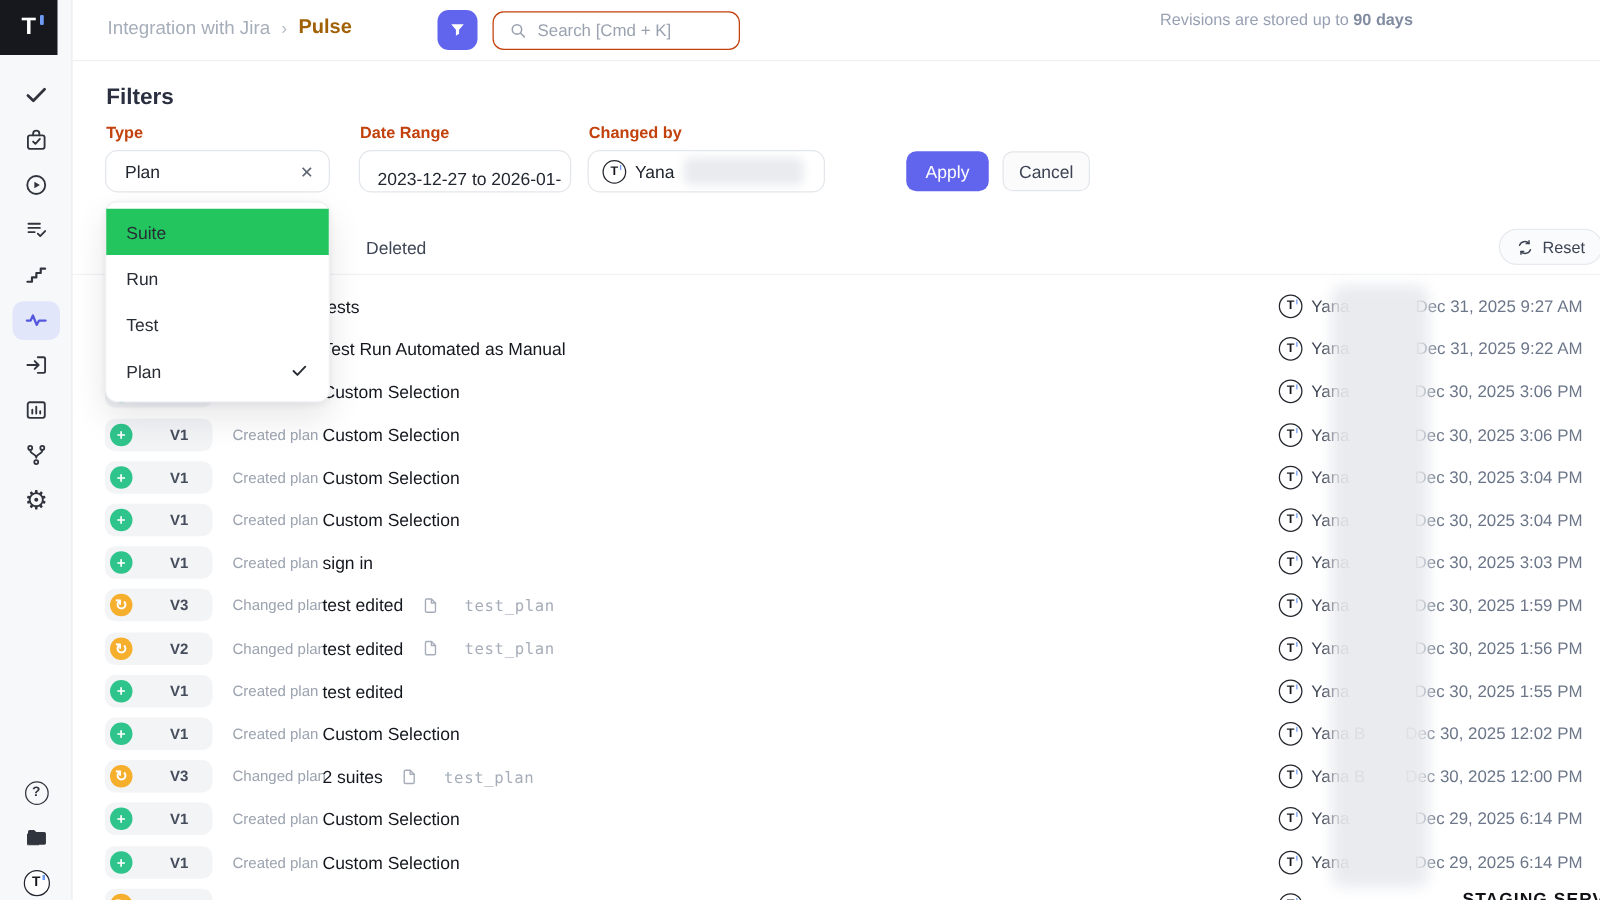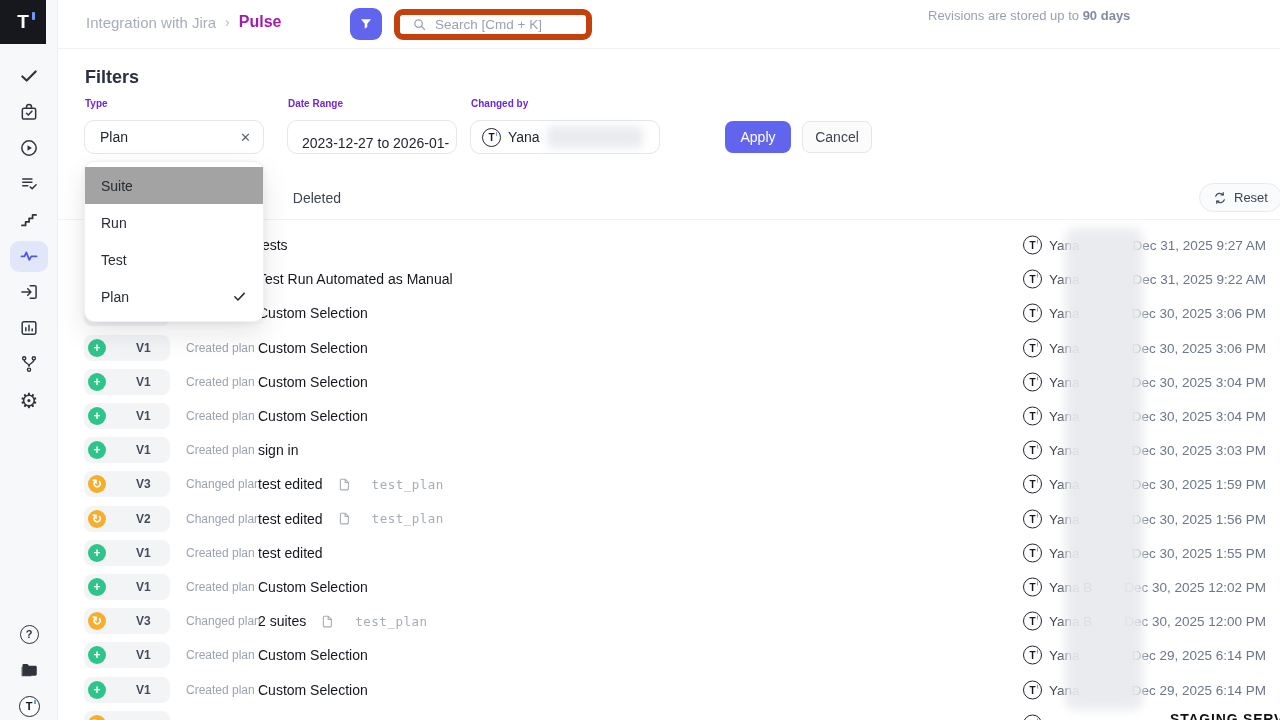--- a/index.html
+++ b/index.html
@@ -29,47 +29,47 @@
   .tavatar { width:19px; height:19px; border-radius:50%; border:1.6px solid #23262d; background:#fff;
     display:flex; align-items:center; justify-content:center; font-size:10px; font-weight:800; color:#16181d; position:relative; flex:0 0 auto; }
   .tavatar i { position:absolute; right:3px; top:3px; width:1.5px; height:4px; background:#6f9bf5; }
   .tavatar.big { width:21px; height:21px; font-size:11px; }
   
   .header { position:absolute; left:58px; top:0; width:1222px; height:49px;
     background:#fff; border-bottom:1px solid #eef0f3; z-index:10; }
   .breadcrumb { position:absolute; left:28px; top:13px; display:flex; align-items:center; gap:9px; }
   .crumb-project { font-size:15px; color:#a6aeba; }
   .crumb-sep { font-size:14px; color:#b6bcc6; }
-  .crumb-page { font-size:16px; font-weight:700; color:#a21caf; }
+  .crumb-page { font-size:16px; font-weight:700; color:#a16207; }
   .filter-btn { position:absolute; left:292px; top:8px; width:32px; height:32px; border:none;
     border-radius:9px; background:var(--accent,#6165ee); display:flex; align-items:center; justify-content:center; cursor:pointer; }
   .search { position:absolute; left:336px; top:9px; width:198px; height:31px;
-    border:6px solid #c2410c; border-radius:9px; display:flex; align-items:center; gap:8px; padding:0 12px; color:#9aa2af; }
+    border:1px solid #c2410c; border-radius:9px; display:flex; align-items:center; gap:8px; padding:0 12px; color:#9aa2af; }
   .search input { border:none; outline:none; width:140px; font-size:13.5px; color:#5a6372; background:transparent;
     font-family:"Liberation Sans",sans-serif; }
   .search input::placeholder { color:#9aa2af; }
   .info { position:absolute; left:870px; top:6px; font-size:13px; line-height:19px; color:#98a1b3; white-space:nowrap; }
   .info b { color:#828ca0; font-weight:700; }
   
   .filters-head { position:absolute; left:85px; top:67px; font-size:18px; font-weight:700; color:#2a3040; z-index:4; }
-  .flabel { position:absolute; font-size:10px; font-weight:600; color:#6d28d9; z-index:4; }
+  .flabel { position:absolute; font-size:13px; font-weight:600; color:#c2410c; z-index:4; }
   .finput { position:absolute; top:120px; height:34px; border:1px solid #e3e6ea; border-radius:10px;
     background:#fff; display:flex; align-items:center; font-size:14px; color:#21262f; z-index:4; }
   .x-btn { margin-left:auto; color:#5f6673; font-size:13px; cursor:pointer; line-height:1; }
   .cb-blur { width:96px; height:22px; background:#e9ebef; border-radius:6px; filter:blur(4px); }
   .btn { position:absolute; top:121px; height:32px; border-radius:8px; font-size:14px; display:flex;
     align-items:center; justify-content:center; cursor:pointer; z-index:4; font-family:"Liberation Sans",sans-serif;margin-left:44px; }
   .btn-apply { left:681px; width:66px; background:var(--accent,#6165ee); color:#fff; border:none; }
   .btn-cancel { left:758px; width:70px; background:#fbfbfc; color:#3c4352; border:1px solid #e3e6ea; }
   
   .dropdown { position:absolute; left:84px; top:161px; width:180px; background:#fff;
     border:1px solid #eef0f3; border-radius:10px; padding:5px 0 6px; z-index:40;
     box-shadow:0 12px 28px rgba(20,24,40,.10), 0 2px 6px rgba(20,24,40,.06); }
   .opt { height:37px; display:flex; align-items:center; padding:0 16px; font-size:14px; color:#272c35; cursor:pointer; }
-  .opt.hover { background:#a3a3a3; }
+  .opt.hover { background:#22c55e; }
   .opt .chk { margin-left:auto; display:flex; color:#262b33; }
   
   .tabs { position:absolute; left:208px; top:190px; display:flex; gap:28px; font-size:14px; color:#3e4554; z-index:3;align-items:flex-end; }
   .tab { cursor:pointer; }
   .tabline { position:absolute; left:58px; width:1222px; top:219px; border-bottom:1px solid #f1f3f6; z-index:1; }
   .reset { position:absolute; left:1199px; top:183px; height:29px; padding:0 13px; border-radius:15px;
     border:1px solid #e7eaee; background:#fafbfc; display:flex; align-items:center; gap:7px;
     font-size:13px; color:#3c4352; cursor:pointer; z-index:3; font-family:"Liberation Sans",sans-serif; }
   
   .list { position:absolute; left:58px; top:228px; width:1222px; height:492px; z-index:2; }

